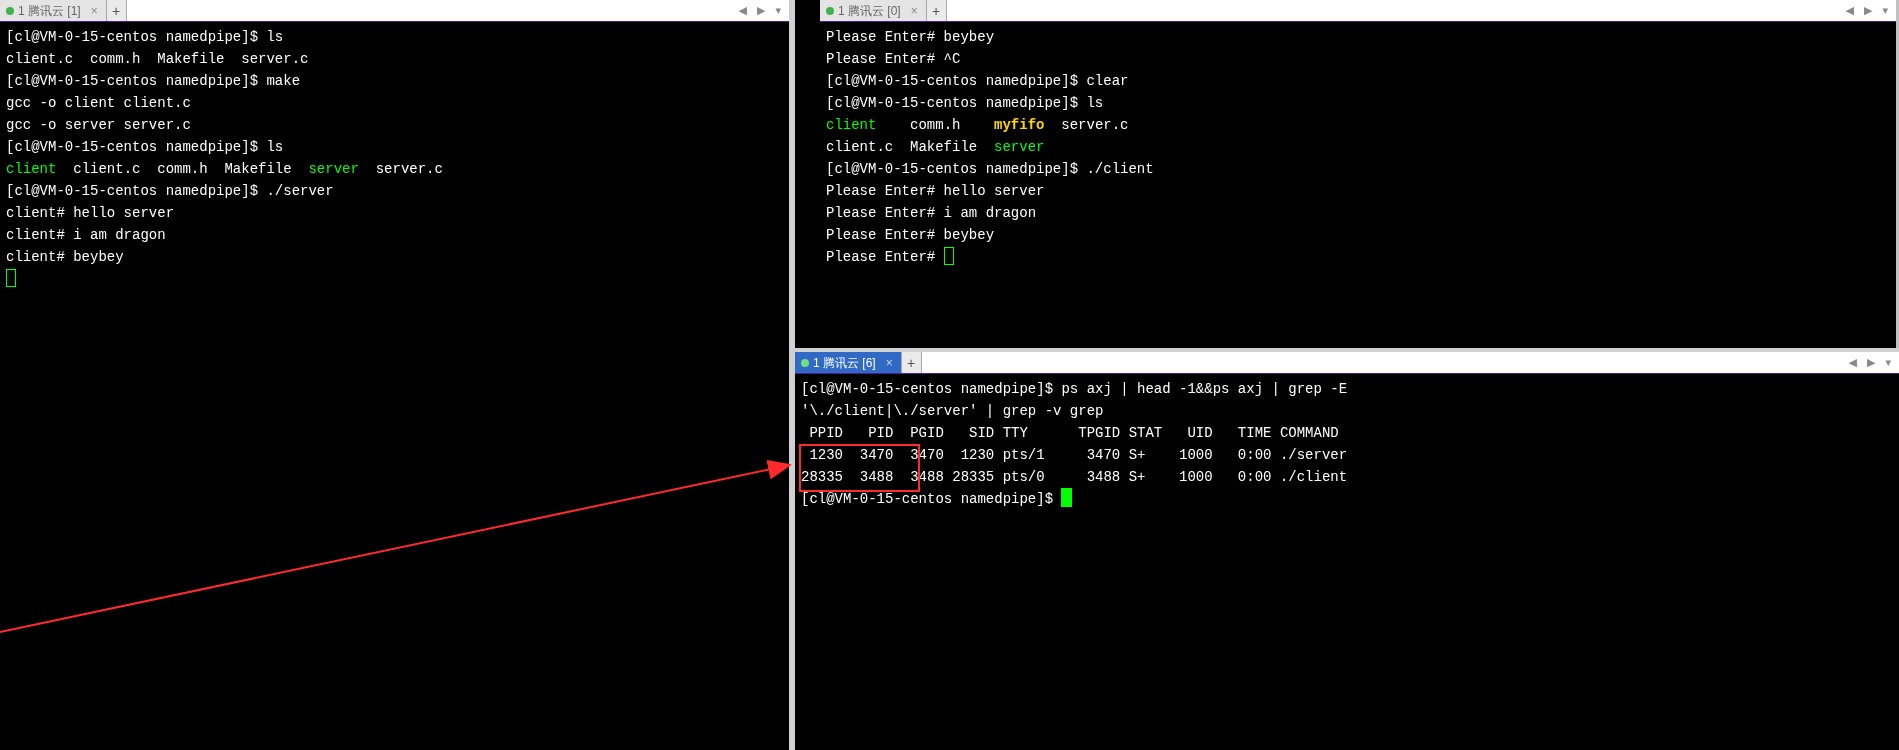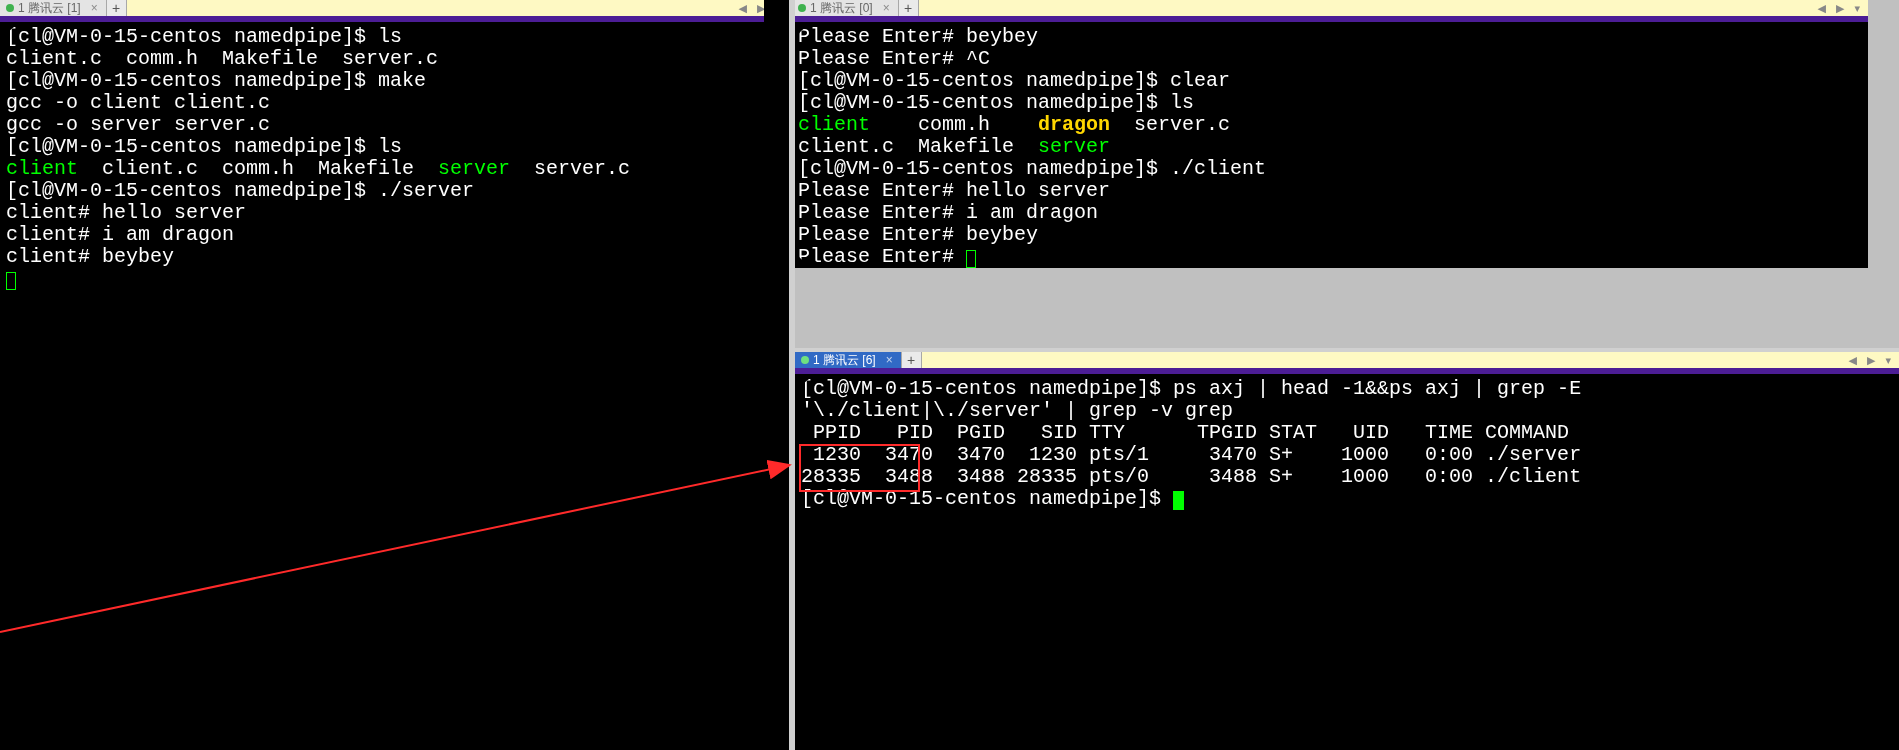--- a/index.html
+++ b/index.html
@@ -12,29 +12,29 @@
     overflow: hidden;
     position: relative;
   }
   .pane {
     position: absolute;
     background: #000;
     display: flex;
     flex-direction: column;
   }
   .pane-left   { left: 0;    top: 0;    width: 789px;  height: 750px; }
-  .pane-right  { left: 764px; top: 0;   width: 1104px; height: 268px; padding-left: 28px; }
+  .pane-right  { left: 792px; top: 0;   width: 1104px; height: 348px; padding-left: 28px; }
   .pane-bottom { left: 795px; top: 352px; width: 1104px; height: 398px; }
 
   .tabbar {
     height: 22px;
-    background: #fef9c3;
+    background: #ffffff;
     display: flex;
     align-items: stretch;
-    border-bottom: 6px solid #4c1d95;
+    border-bottom: 1px solid #4c1d95;
     user-select: none;
     position: relative;
   }
   .tab {
     display: flex;
     align-items: center;
     padding: 0 6px 0 6px;
     font: 12px/20px "Segoe UI", Arial, sans-serif;
     color: #333;
     border-right: 1px solid #a8a8a8;
@@ -64,25 +64,24 @@
   }
   .tab-arrows span { padding:0 2px; }
 
   .term {
     flex: 1;
     background: #000;
     color: #ffffff;
     padding: 4px 6px;
     white-space: pre;
     font-family: "Consolas","Courier New",monospace;
-    font-size: 20px;
+    font-size: 14px;
     line-height: 22px;
     overflow: hidden;
     position: relative;
-    border-radius: 31px;
   }
   .g { color: #00ff00; font-weight: normal; }   
   .y { color: #ffd700; font-weight: bold; }   
   .cur-hollow {
     display:inline-block; width:10px; height:18px;
     border:1px solid #00ff00; vertical-align: text-bottom;
   }
   .cur-solid {
     display:inline-block; width:11px; height:19px;
     background:#00ff00; vertical-align: text-bottom;
@@ -149,21 +148,21 @@
     <div class="tab-arrows">
       <span>◀</span>
       <span>▶</span>
       <span>▾</span>
     </div>
   </div>
   <div class="term" id="term-right">Please Enter# beybey
 Please Enter# ^C
 [cl@VM-0-15-centos namedpipe]$ clear
 [cl@VM-0-15-centos namedpipe]$ ls
-<span class="g">client</span>    comm.h    <span class="y">dragon</span>  server.c
+<span class="g">client</span>    comm.h    <span class="y">myfifo</span>  server.c
 client.c  Makefile  <span class="g">server</span>
 [cl@VM-0-15-centos namedpipe]$ ./client
 Please Enter# hello server
 Please Enter# i am dragon
 Please Enter# beybey
 Please Enter# <span class="cur-hollow"></span>
 </div>
 </div>
 
 <div class="pane pane-bottom">

